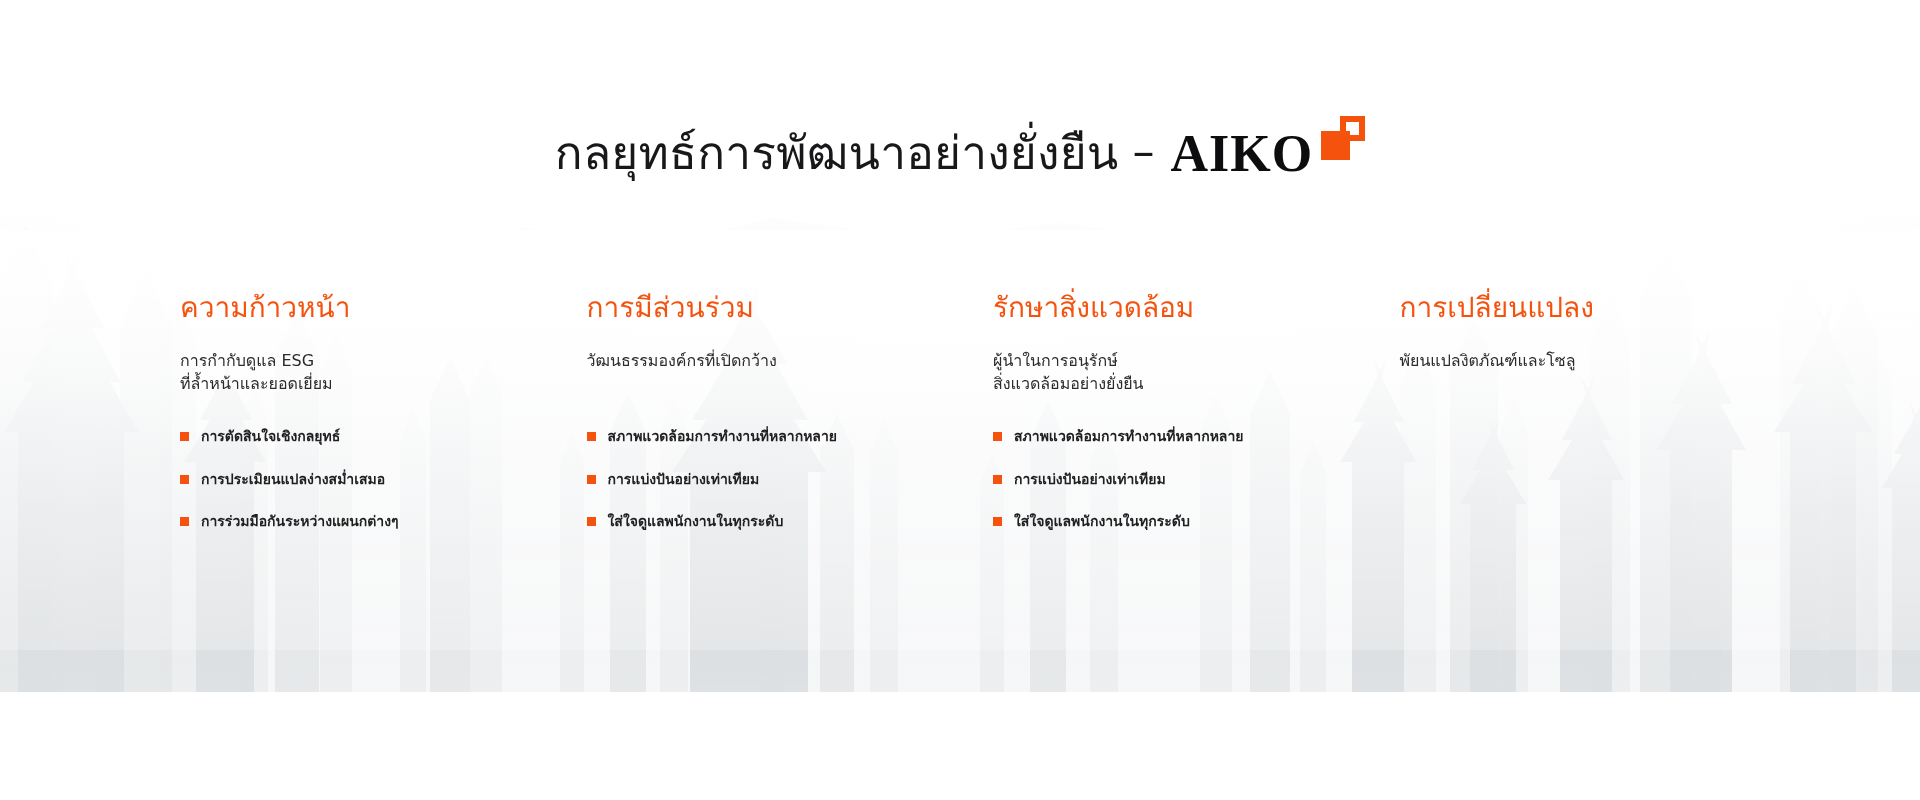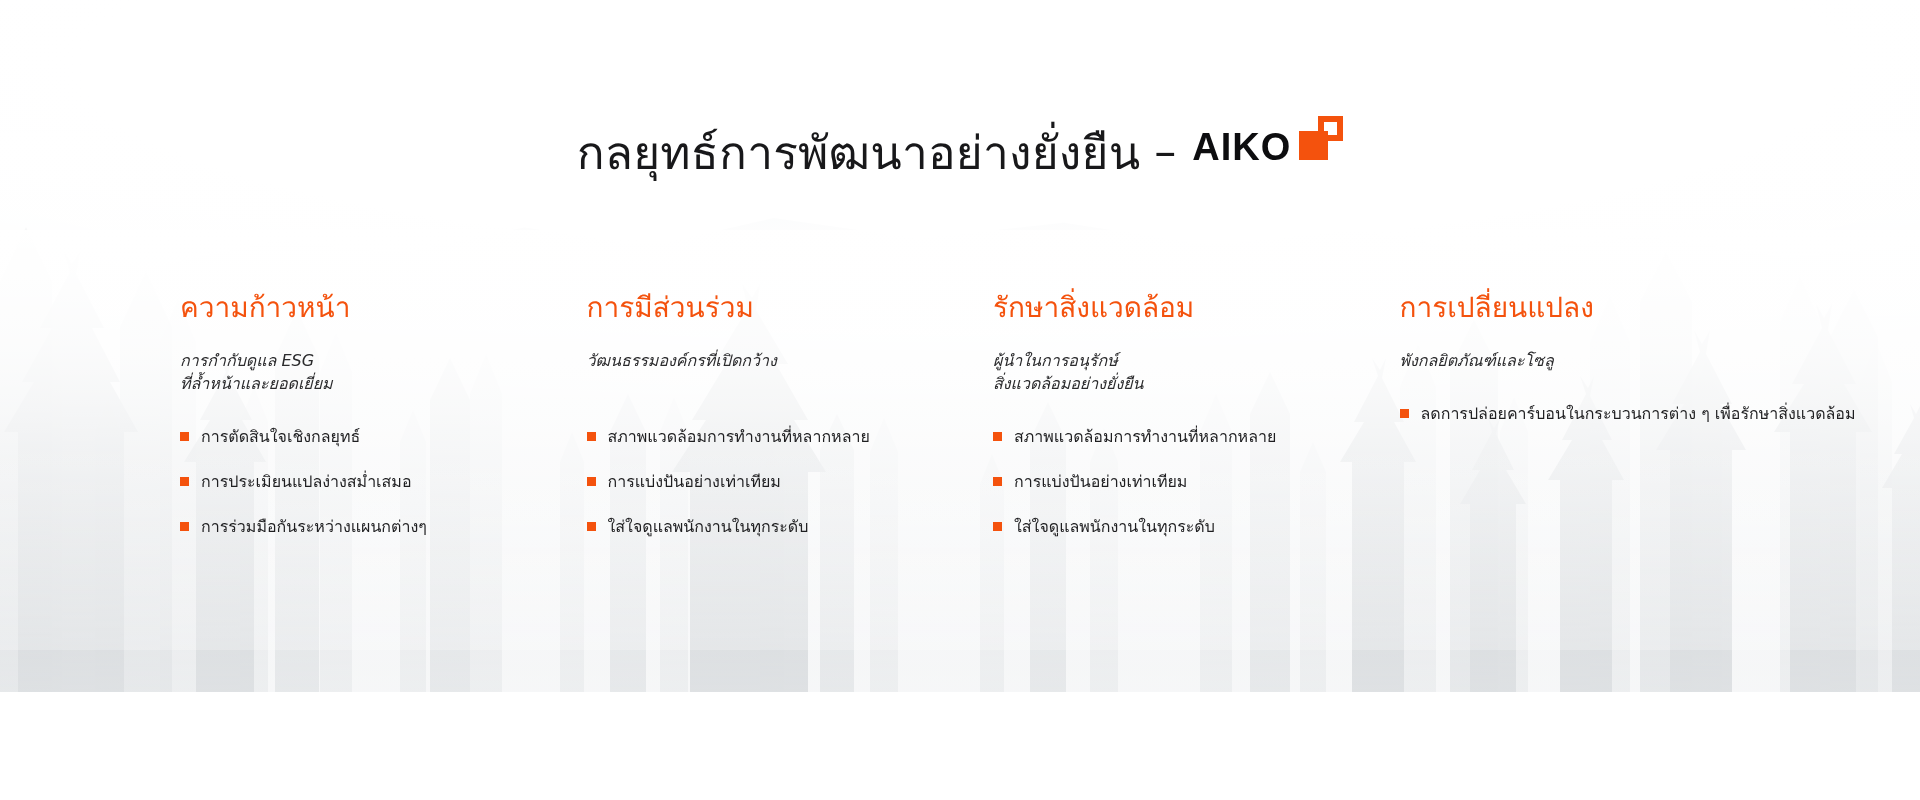--- a/index.html
+++ b/index.html
@@ -87,22 +87,22 @@
     font-size: 44px;
     color: #18181a;
     margin: 0 16px 0 14px;
     line-height: 1.1;
   }
   .brandwrap {
     display: flex;
     align-items: flex-start;
   }
   .brand {
-    font-family: Liberation Sans, sans-serif;
-    font-size: 38px;
+    font-family: Liberation Serif, serif;
+    font-size: 52px;
     font-weight: 700;
     letter-spacing: 1px;
     color: #0d0d0f;
     line-height: 1.0;
   }
   .logo-mark {
     position: relative;
     width: 44px;
     height: 44px;
     margin-left: 8px;
@@ -155,36 +155,37 @@
     margin: 0 0 24px 0;
     white-space: nowrap;
   }
   .col-sub {
     font-size: 16px;
     color: #2b2b2d;
     line-height: 1.45;
     margin: 0 0 32px 0;
     white-space: nowrap;
   }
-  .col-sub .sub-line { display: block; font-style: italic; }
+  .col-sub .sub-line { display: block; }
 
   .bullets {
     list-style: none;
     margin: 0;
     padding: 0;
   }
   .bullets li {
     display: flex;
     align-items: flex-start;
     gap: 12px;
     margin-bottom: 24px;
-    font-size: 16px;
+    font-size: 14px;
     color: #1f1f21;
     line-height: 1.3;
     white-space: nowrap;
+    font-weight: bold;
   }
   .bullets li:last-child { margin-bottom: 17px; }
   .bullet-marker {
     width: 9px;
     height: 9px;
     background: var(--accent, #f4520d);
     flex: 0 0 auto;
     margin-top: 5px;
     display: inline-block;
   }
@@ -368,24 +369,20 @@
         <li>
           <span class="bullet-marker"></span>
           <span class="bullet-text">ใส่ใจดูแลพนักงานในทุกระดับ</span>
         </li>
       </ul>
     </div>
 
     <div class="col">
       <h2 class="col-title">การเปลี่ยนแปลง</h2>
       <p class="col-sub">
-        <span class="sub-line">พังกลยิตภัณฑ์และโซลู</span>
+        <span class="sub-line">พัยนแปลงิตภัณฑ์และโซลู</span>
       </p>
       <ul class="bullets">
-        <li>
-          <span class="bullet-marker"></span>
-          <span class="bullet-text">ลดการปล่อยคาร์บอนในกระบวนการต่าง ๆ เพื่อรักษาสิ่งแวดล้อม</span>
-        </li>
       </ul>
     </div>
 
   </div>
 </div>
 
 </body></html>

